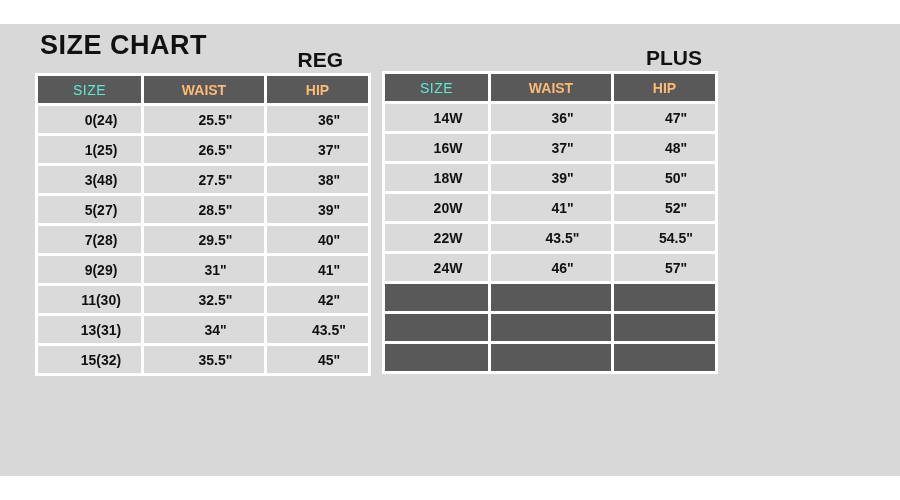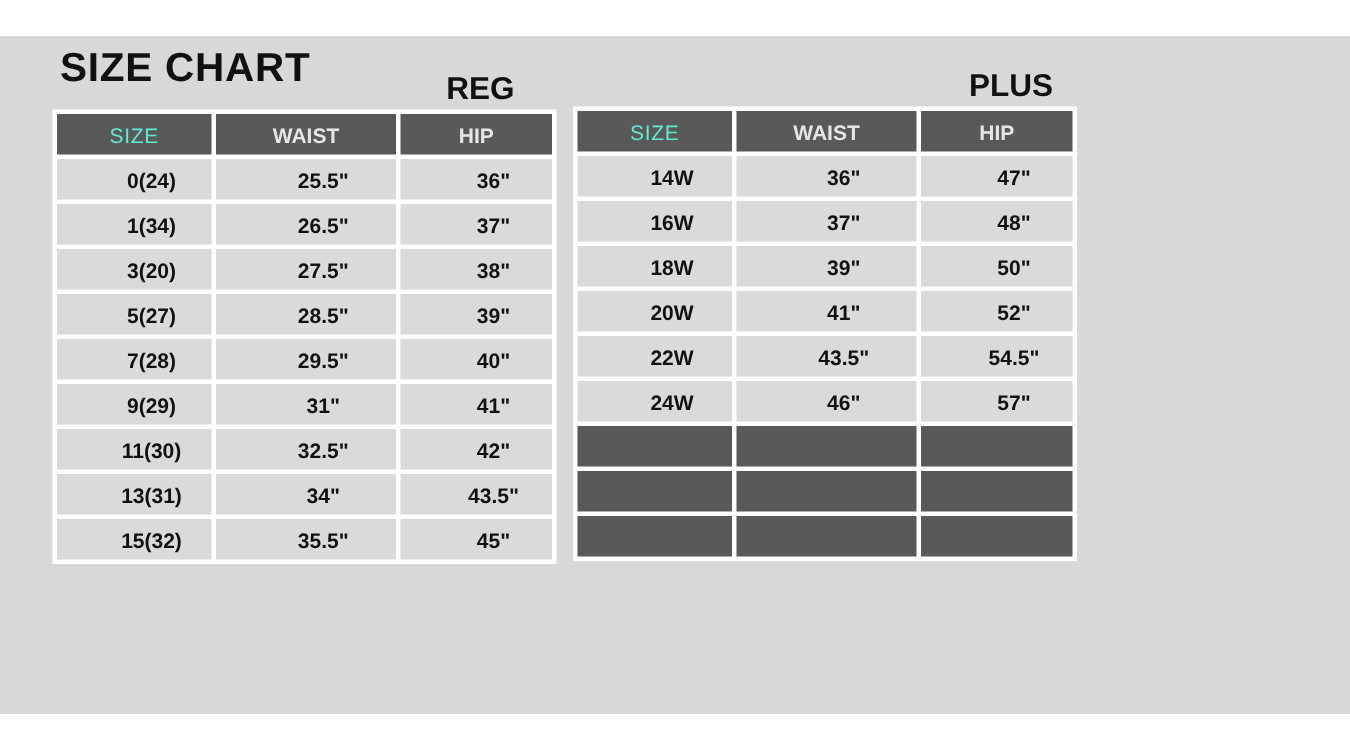--- a/index.html
+++ b/index.html
@@ -36,21 +36,21 @@
   .t1 .table-label { padding-right: 16px; }
 
   table.size-table {
     border-collapse: separate; border-spacing: 3px;
     background: #ffffff;
     width: 100%; table-layout: fixed;
   }
   table.size-table th {
     background: #595959; height: 25px;
     font-size: 14px; text-align: center;
-    font-weight: 700; color: #e5e5e5;
+    font-weight: 700; color: #fdba74;
   }
   table.size-table th.size-col {
     color: #5eead4; font-weight: 500; letter-spacing: 0.5px;
   }
   table.size-table td {
     background: #dadada; height: 25px;
     text-align: center; vertical-align: middle;
     font-size: 14px; font-weight: 700; color: #111111; padding-left: 24px;
   }
   table.size-table tr.filler td { background: #595959; }
@@ -78,26 +78,26 @@
               <th>HIP</th>
             </tr>
           </thead>
         <tbody>
             <tr>
               <td>0(24)</td>
               <td>25.5"</td>
               <td>36"</td>
             </tr>
             <tr>
-              <td>1(34)</td>
+              <td>1(25)</td>
               <td>26.5"</td>
               <td>37"</td>
             </tr>
             <tr>
-              <td>3(20)</td>
+              <td>3(48)</td>
               <td>27.5"</td>
               <td>38"</td>
             </tr>
             <tr>
               <td>5(27)</td>
               <td>28.5"</td>
               <td>39"</td>
             </tr>
             <tr>
               <td>7(28)</td>

